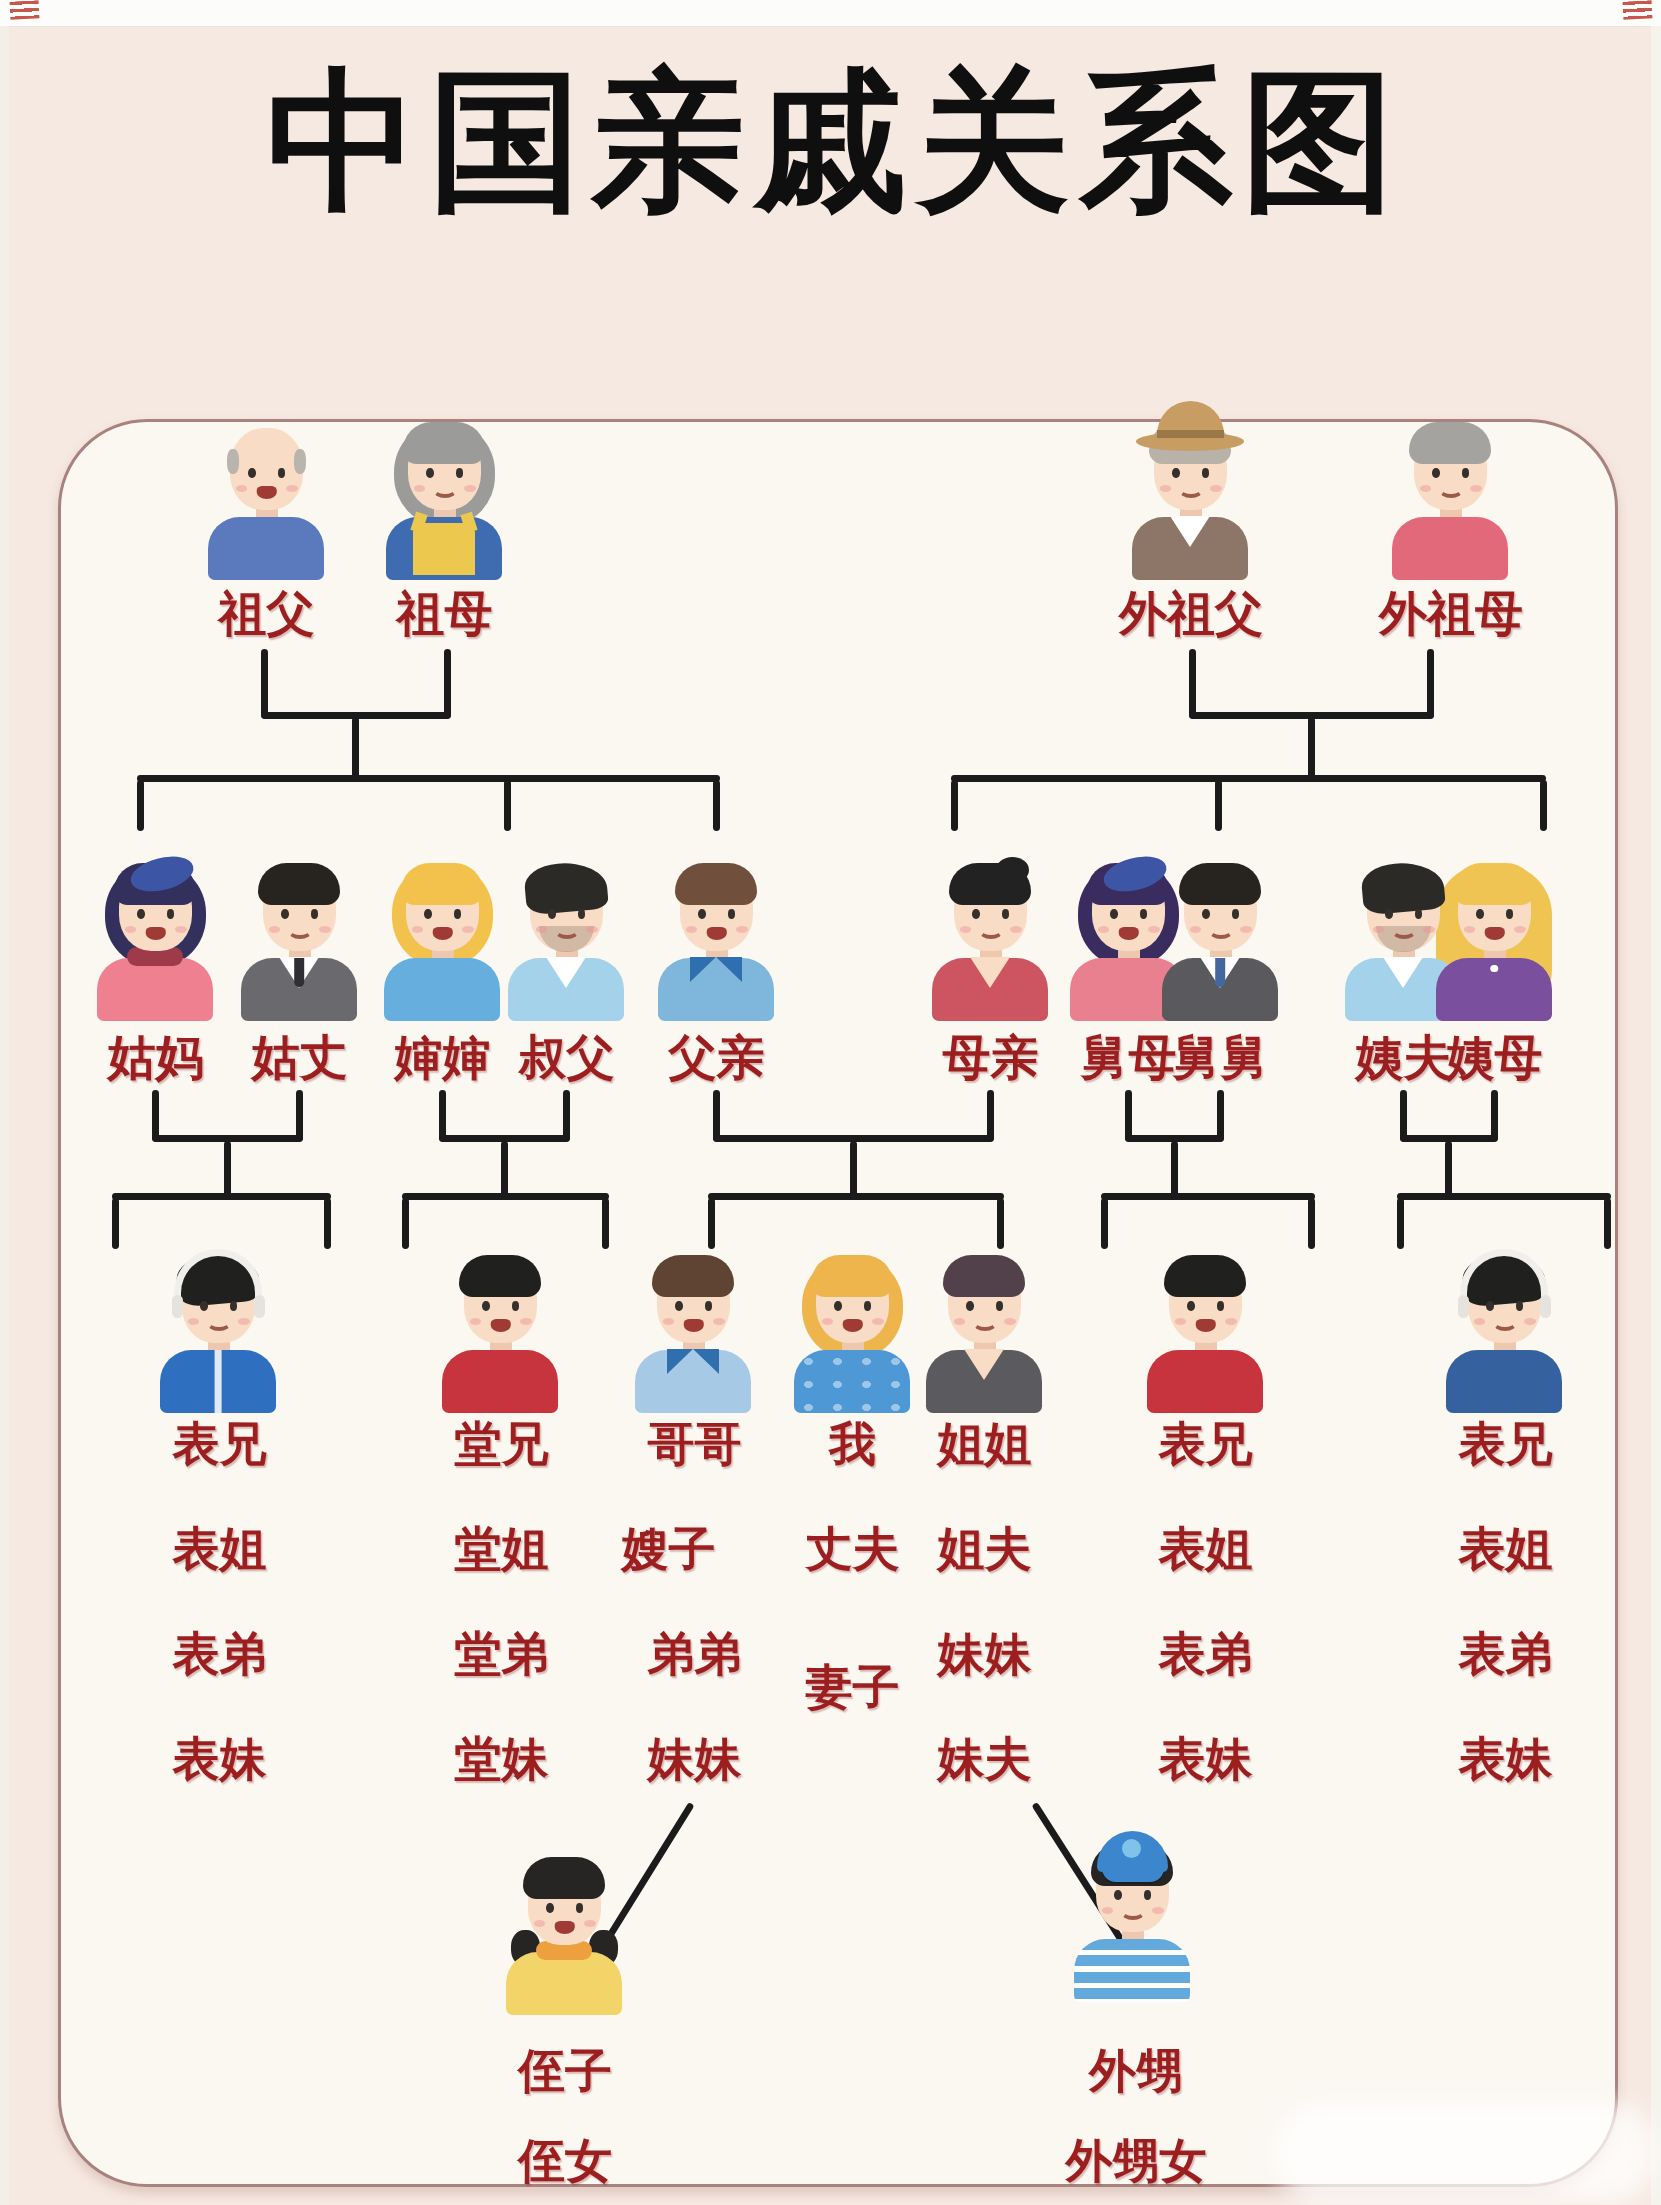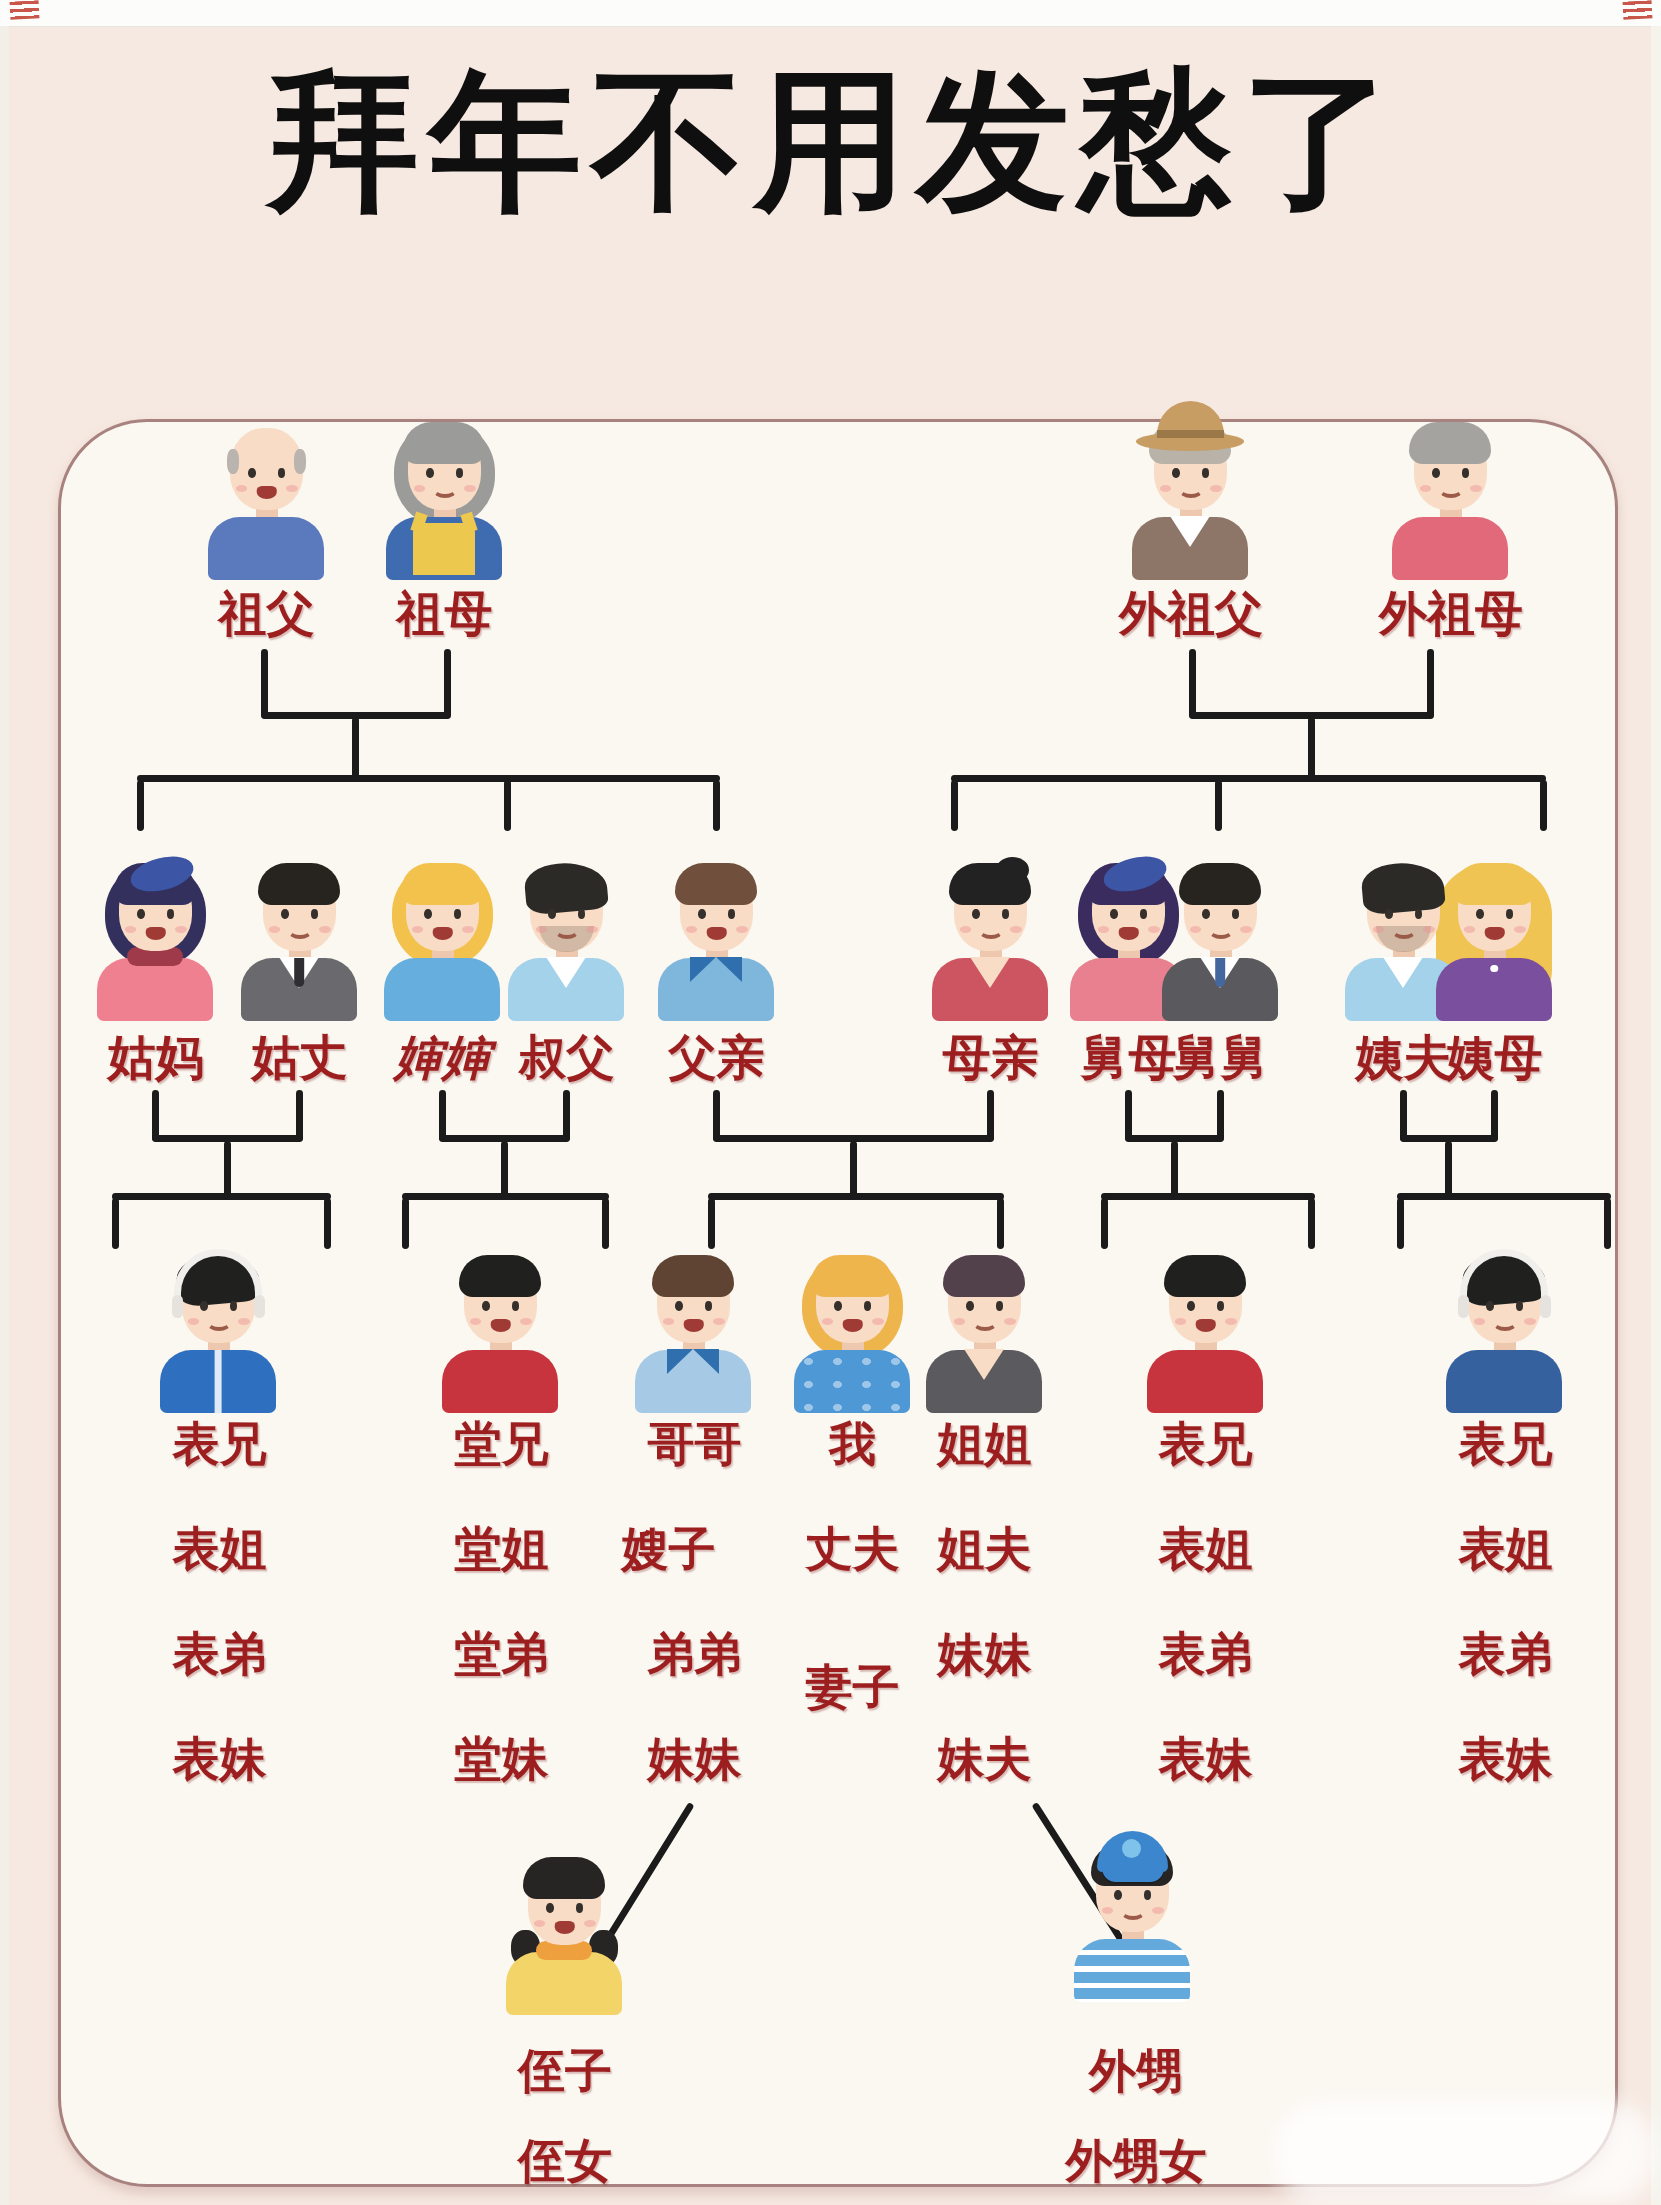--- a/index.html
+++ b/index.html
@@ -92,21 +92,21 @@
 <body>
 
 <div class="canvas">
 
   <div class="top-strip"></div>
   <div class="gutter l"></div>
   <div class="gutter r"></div>
   <div class="corner-mark l"></div>
   <div class="corner-mark r"></div>
 
-  <div class="title">拜年不用发愁了</div>
+  <div class="title">中国亲戚关系图</div>
 
   <div class="panel"></div>
 
   <div class="ln" style="left:261px;top:649px;width:6.8px;height:68px"></div>
   <div class="ln" style="left:444px;top:649px;width:6.8px;height:68px"></div>
   <div class="ln" style="left:261px;top:712px;width:190px;height:6.8px"></div>
   <div class="ln" style="left:352px;top:717px;width:6.8px;height:63px"></div>
   <div class="ln" style="left:137px;top:775px;width:583px;height:6.8px"></div>
   <div class="ln" style="left:137px;top:780px;width:6.8px;height:51px"></div>
   <div class="ln" style="left:504px;top:780px;width:6.8px;height:51px"></div>
@@ -373,21 +373,21 @@
         <div class="eye l"></div>
         <div class="eye r"></div>
         <div class="cheek l"></div>
         <div class="cheek r"></div>
         <div class="mouth open"></div>
       </div>
   </div>
 
   <div class="lbl" style="left:87px;top:1027px;width:137px;">姑妈</div>
   <div class="lbl" style="left:231px;top:1027px;width:137px;">姑丈</div>
-  <div class="lbl" style="left:374px;top:1027px;width:137px;font-style:italic;">婶婶</div>
+  <div class="lbl" style="left:374px;top:1027px;width:137px;">婶婶</div>
   <div class="lbl" style="left:498px;top:1027px;width:137px;">叔父</div>
   <div class="lbl" style="left:648px;top:1027px;width:137px;">父亲</div>
   <div class="lbl" style="left:922px;top:1027px;width:137px;">母亲</div>
   <div class="lbl" style="left:1060px;top:1027px;width:137px;">舅母</div>
   <div class="lbl" style="left:1152px;top:1027px;width:137px;">舅舅</div>
   <div class="lbl" style="left:1335px;top:1027px;width:137px;">姨夫</div>
   <div class="lbl" style="left:1426px;top:1027px;width:137px;">姨母</div>
 
   <div class="avatar quiff" style="left:157px;top:1249px;--hair:#20201e;--shirt:#2e6fc0;">
     <div class="neck"></div>

